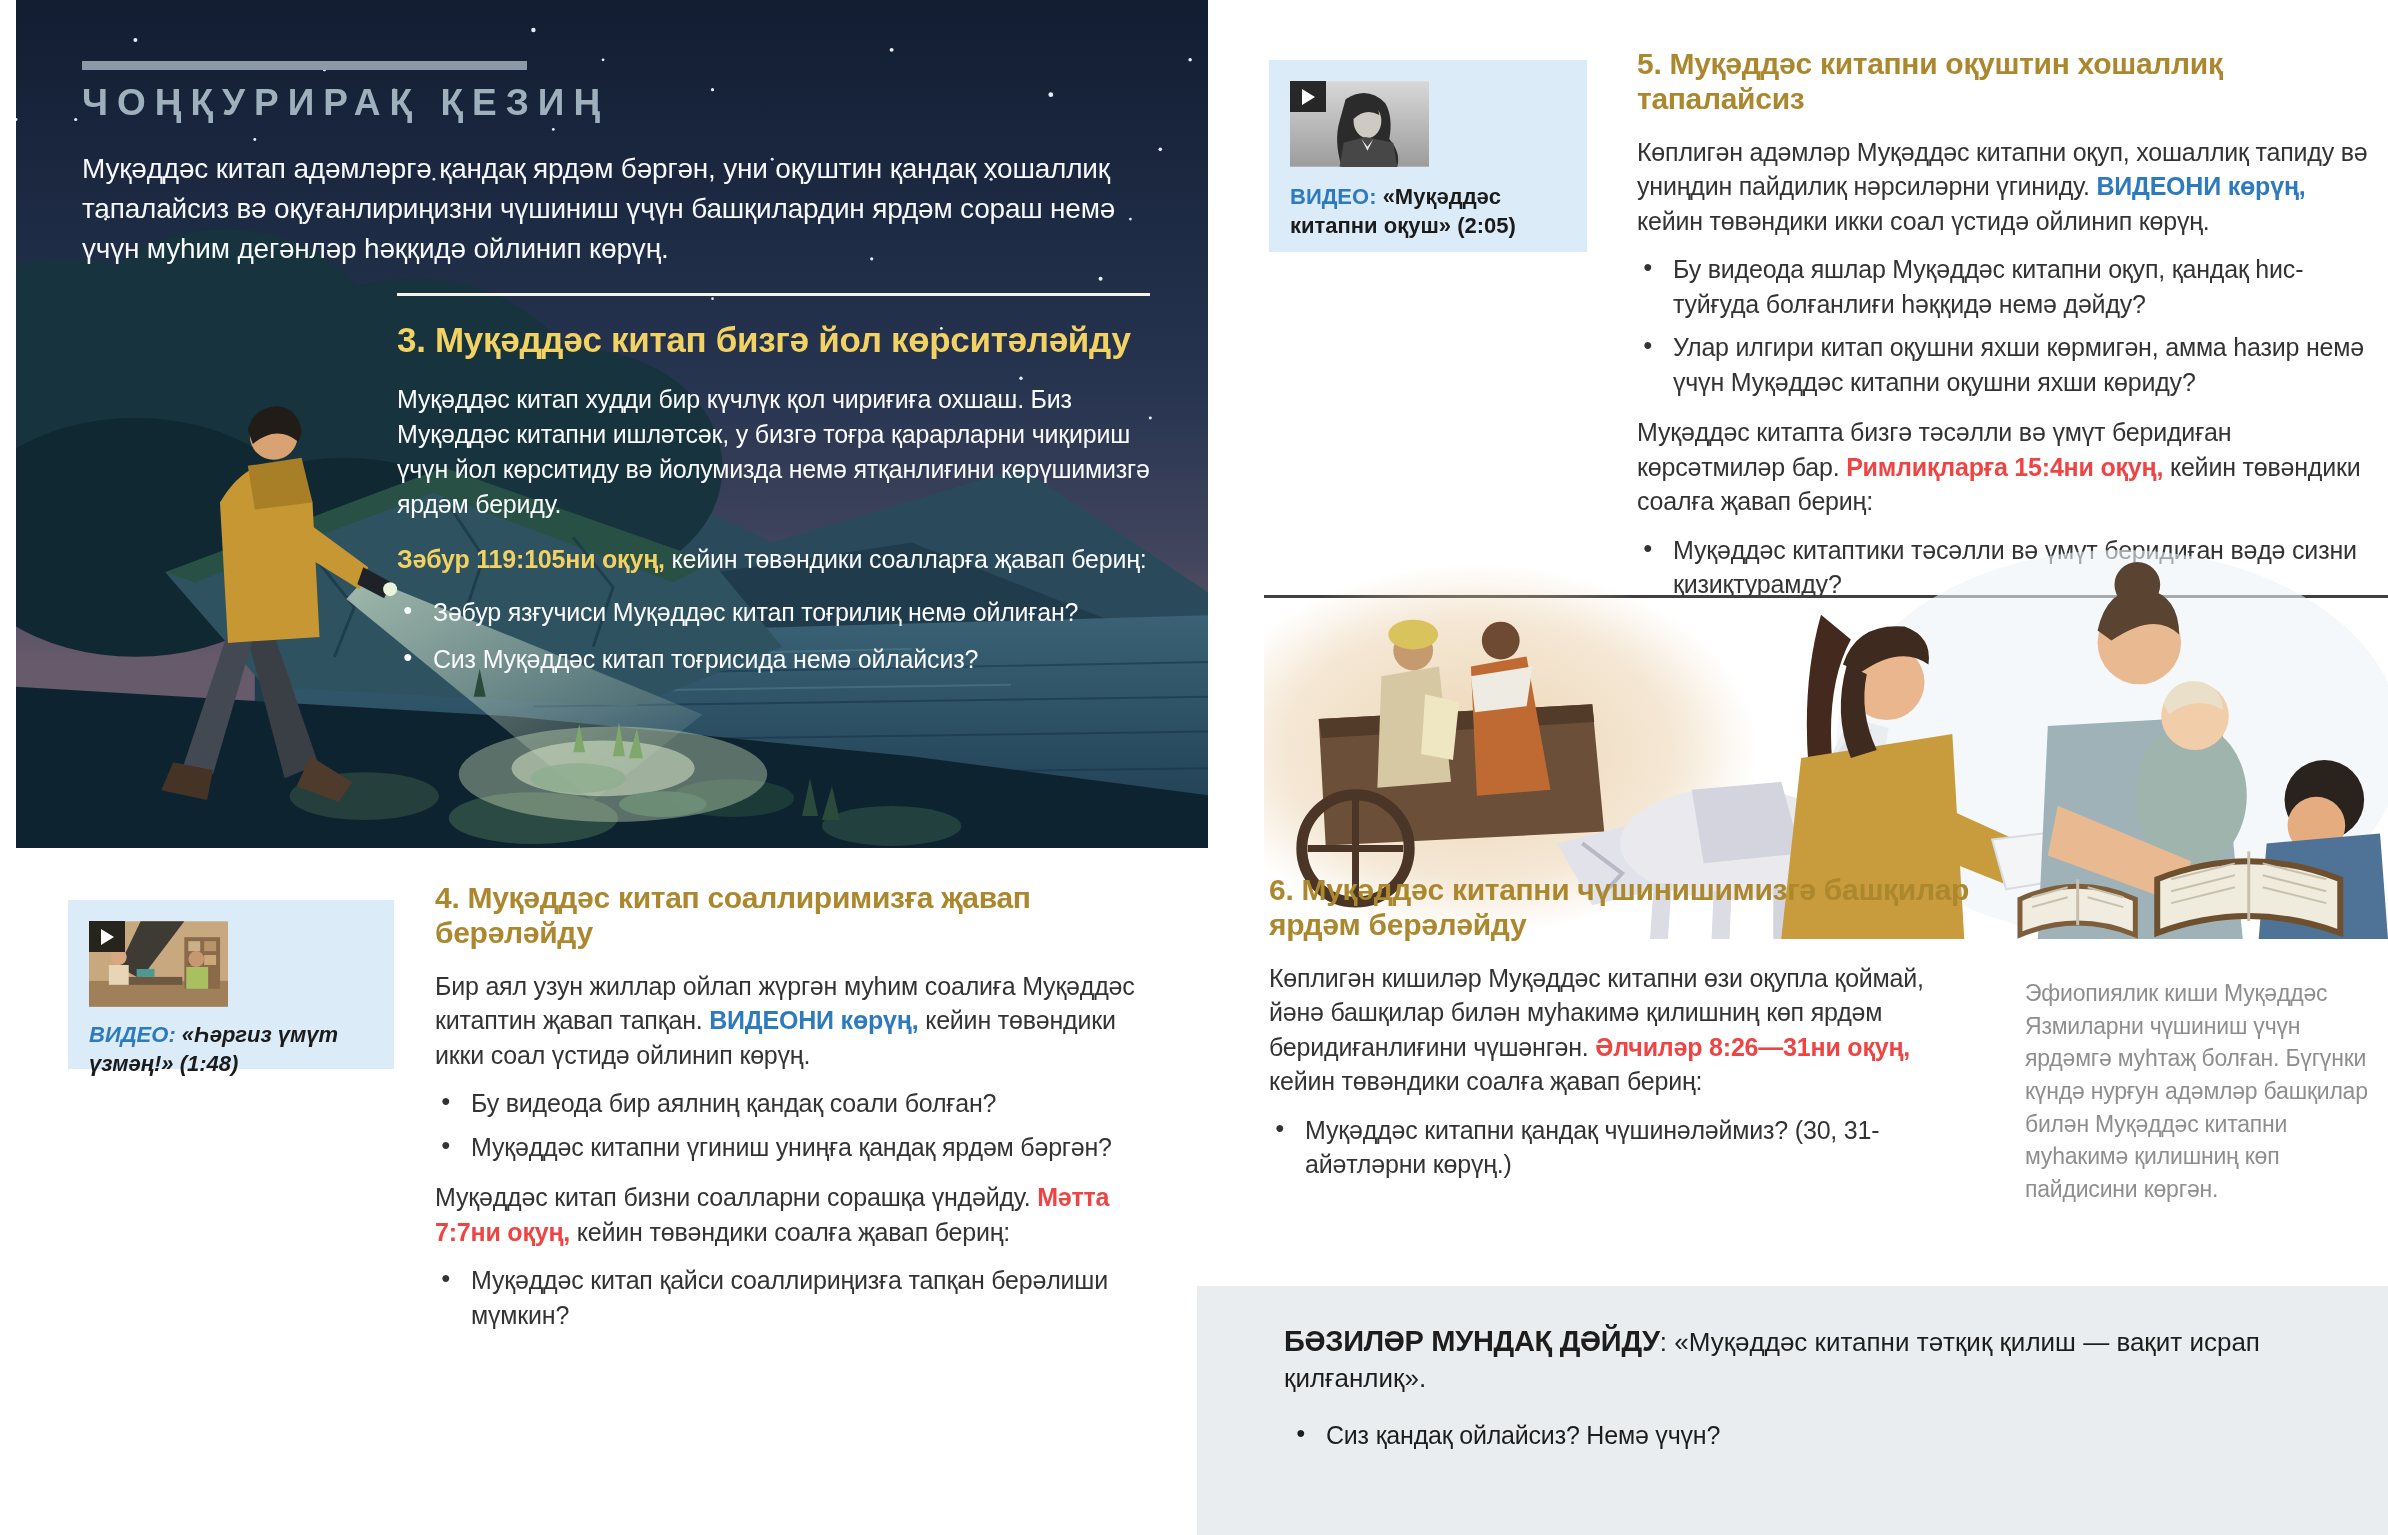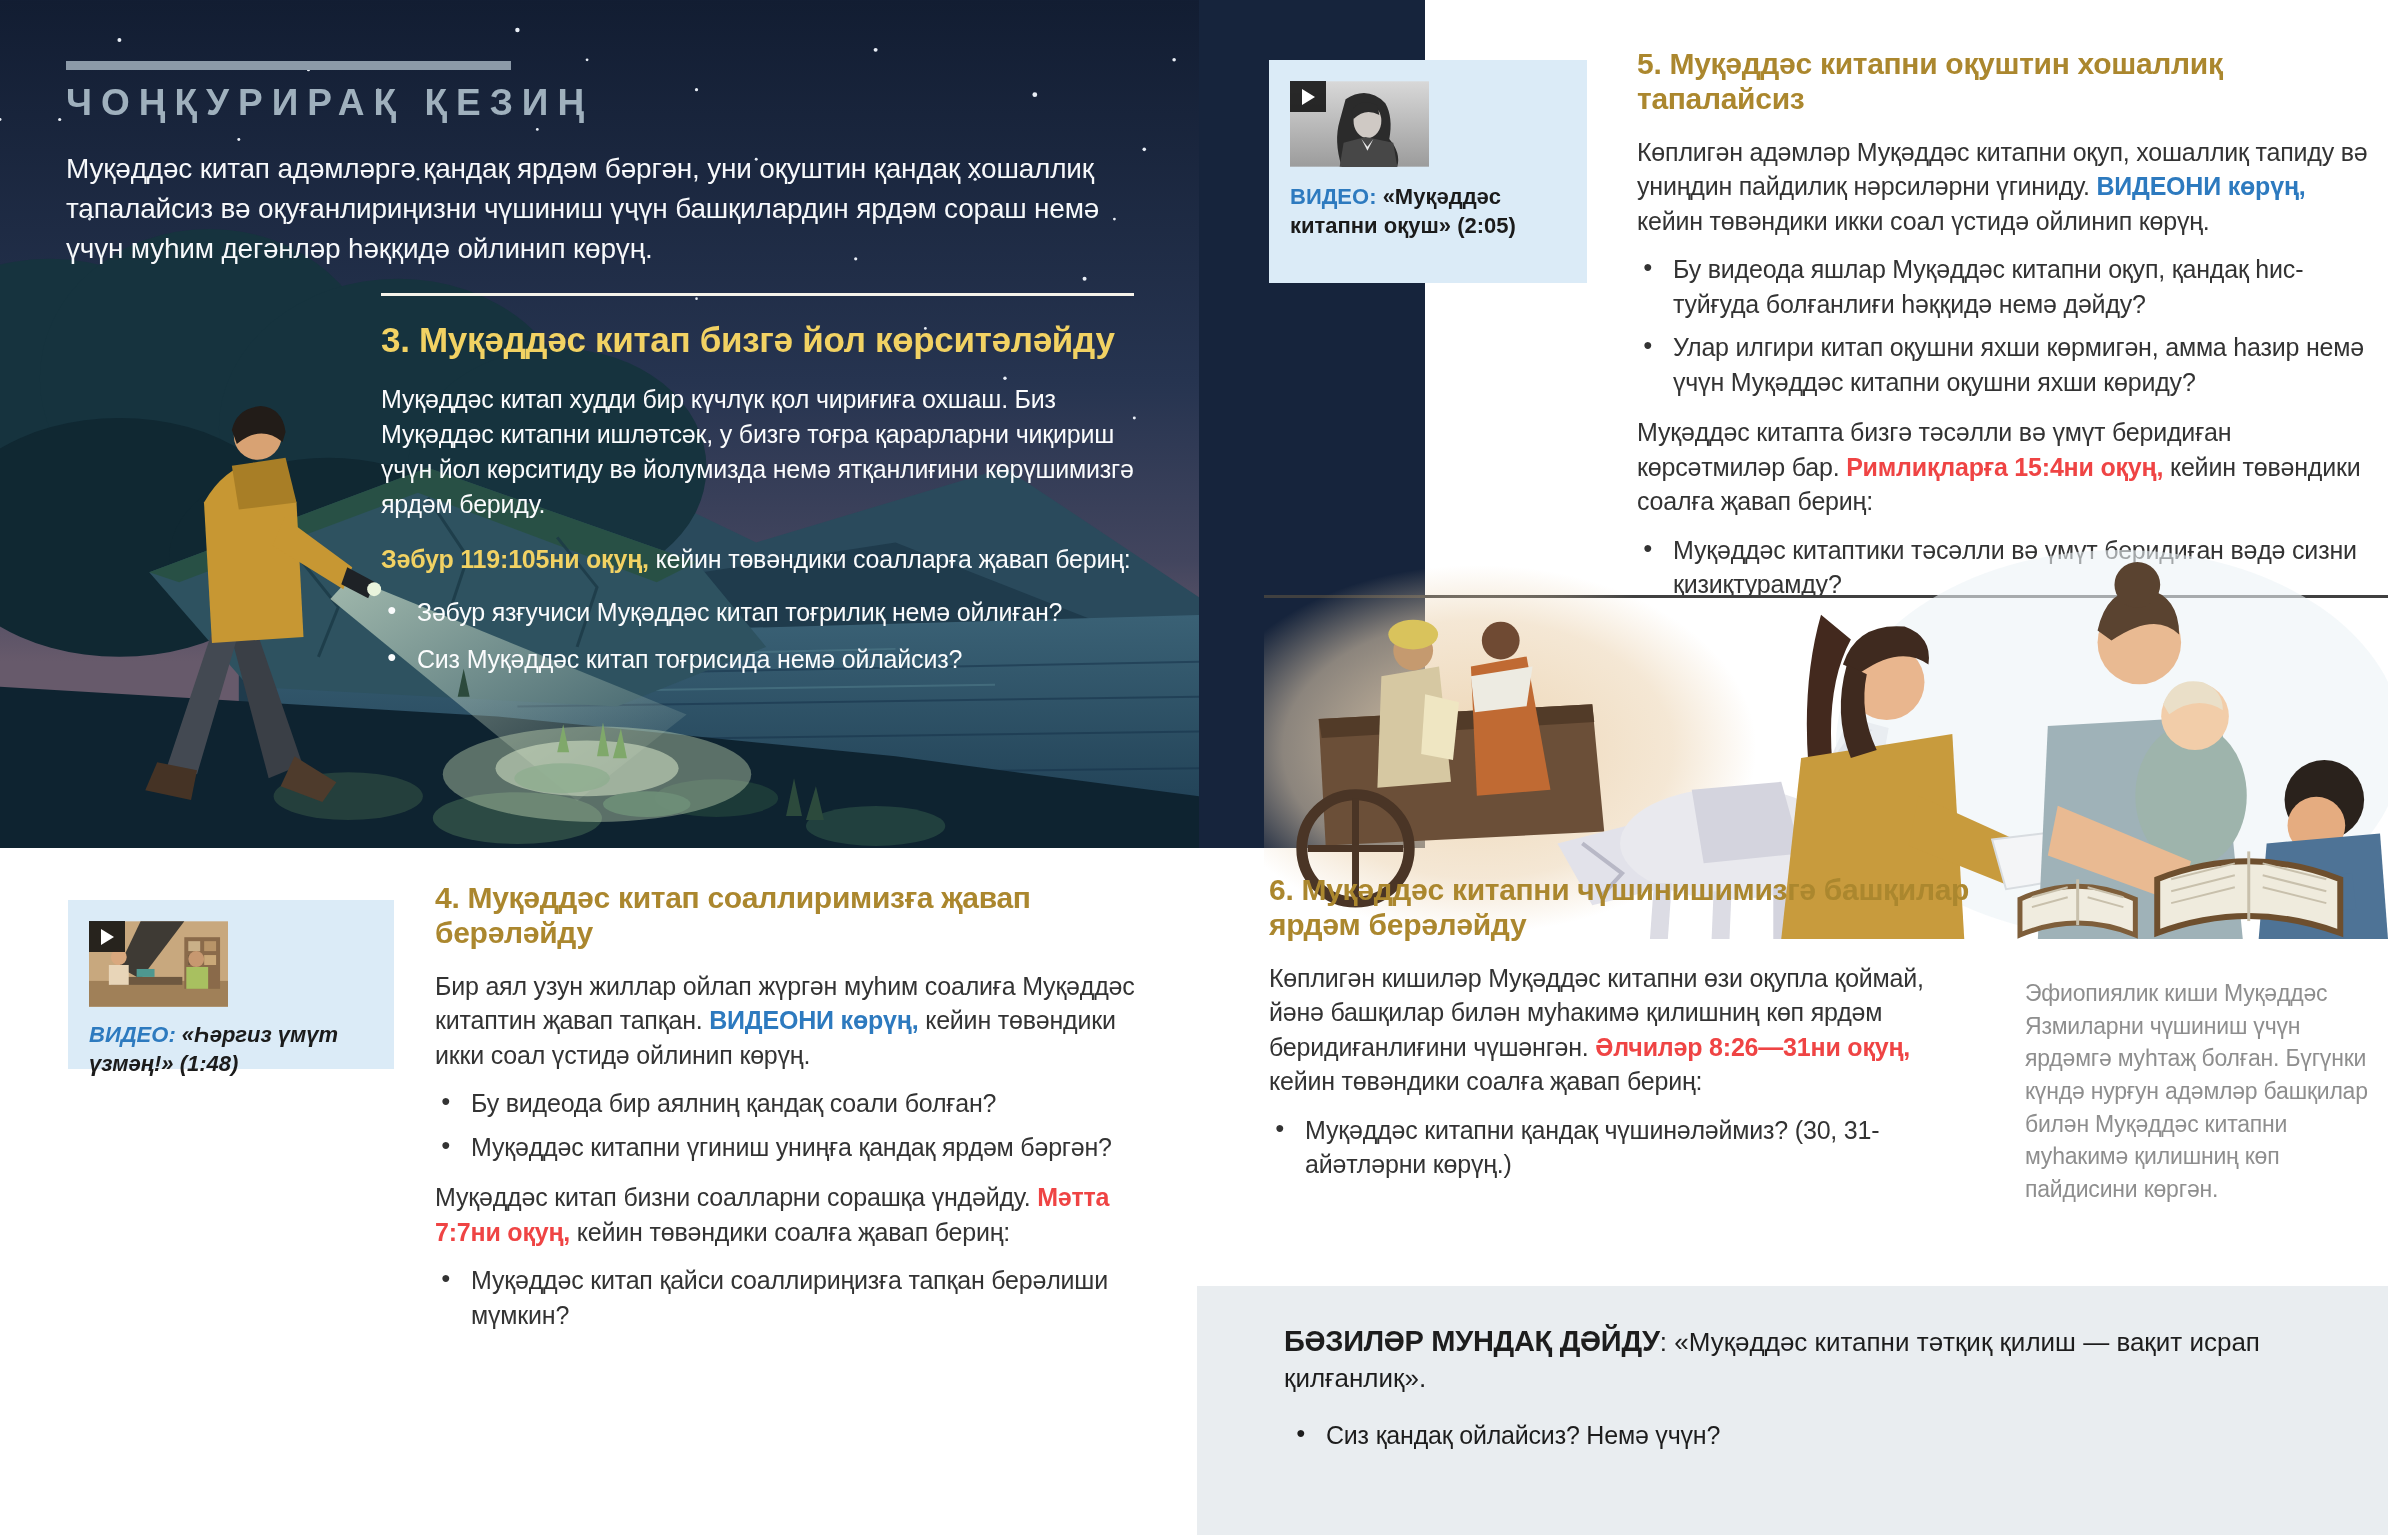--- a/index.html
+++ b/index.html
@@ -5,21 +5,21 @@
   * { margin:0; padding:0; box-sizing:border-box; }
   html,body { width:2388px; height:1535px; }
   body {
     position:relative; background:#ffffff;
     font-family:"Liberation Sans", sans-serif;
     color:#333333; overflow:hidden;
   }
   .abs { position:absolute; }
 
   
-  .hero { left:0; top:0; width:1425px; height:848px; overflow:hidden; background:#16243c; }
+  .hero { left:16px; top:0; width:1192px; height:848px; overflow:hidden; background:#16243c; }
   .hero svg { position:absolute; left:0; top:0; }
   .kicker-bar { left:66px; top:61px; width:445px; height:9px; background:#8c9aa8; }
   .kicker { left:66px; top:82px; font-size:37px; font-weight:bold; letter-spacing:9px; color:#9fb0bd; }
   .hero-intro { left:66px; top:149px; width:1080px; font-size:28px; line-height:1.42; color:#f7f9fb; letter-spacing:-0.2px; }
   .s3-divider { left:381px; top:293px; width:753px; height:3px; background:#f6f3ea; }
   .s3 { left:381px; top:320px; width:761px; color:#fbfcfd; }
   .s3 h2 { font-size:35px; line-height:1.15; font-weight:bold; color:#f2d263; margin-bottom:22px; letter-spacing:-0.3px; }
   .s3 p { font-size:25px; line-height:1.4; letter-spacing:-0.2px; }
   .s3 .scripture { margin-top:20px; }
   .yellow-ref { color:#f2d263; font-weight:bold; }
@@ -32,21 +32,21 @@
   
   .video-box { background:#dbebf7; }
   .video-box .thumb { position:absolute; left:21px; top:21px; width:139px; height:86px; overflow:hidden; cursor:pointer; }
   .video-box .thumb svg { display:block; }
   .play-badge { position:absolute; left:0; top:0; width:36px; height:31px; background:rgba(16,16,16,0.88); display:flex; align-items:center; justify-content:center; }
   .play-badge .tri { width:0; height:0; border-left:13px solid #ffffff; border-top:8px solid transparent; border-bottom:8px solid transparent; }
   .video-caption { position:absolute; left:21px; right:14px; font-size:22px; font-weight:bold; line-height:1.3; color:#1b1b1b; }
   .video-label { color:#2d7abf; }
   .vb1 { left:68px; top:900px; width:326px; height:169px;font-style:italic; }
   .vb1 .video-caption { top:121px; }
-  .vb2 { left:1269px; top:60px; width:318px; height:223px; }
+  .vb2 { left:1269px; top:60px; width:318px; height:192px; }
   .vb2 .video-caption { top:123px; }
 
   
   .wsec h2 { font-size:30px; line-height:1.18; font-weight:bold; color:#ab872e; letter-spacing:-0.3px; margin-bottom:18px; }
   .wsec p { font-size:25px; line-height:1.38; letter-spacing:-0.2px; color:#333; margin-bottom:14px; }
   .wsec ul.dots { margin-top:4px; margin-bottom:16px; }
   .wsec ul.dots li { color:#333; margin-bottom:9px; }
   .s4 { left:435px; top:880px; width:708px; }
   .s5 { left:1637px; top:46px; width:738px; }
   .s6 { left:1269px; top:872px; width:702px; }

